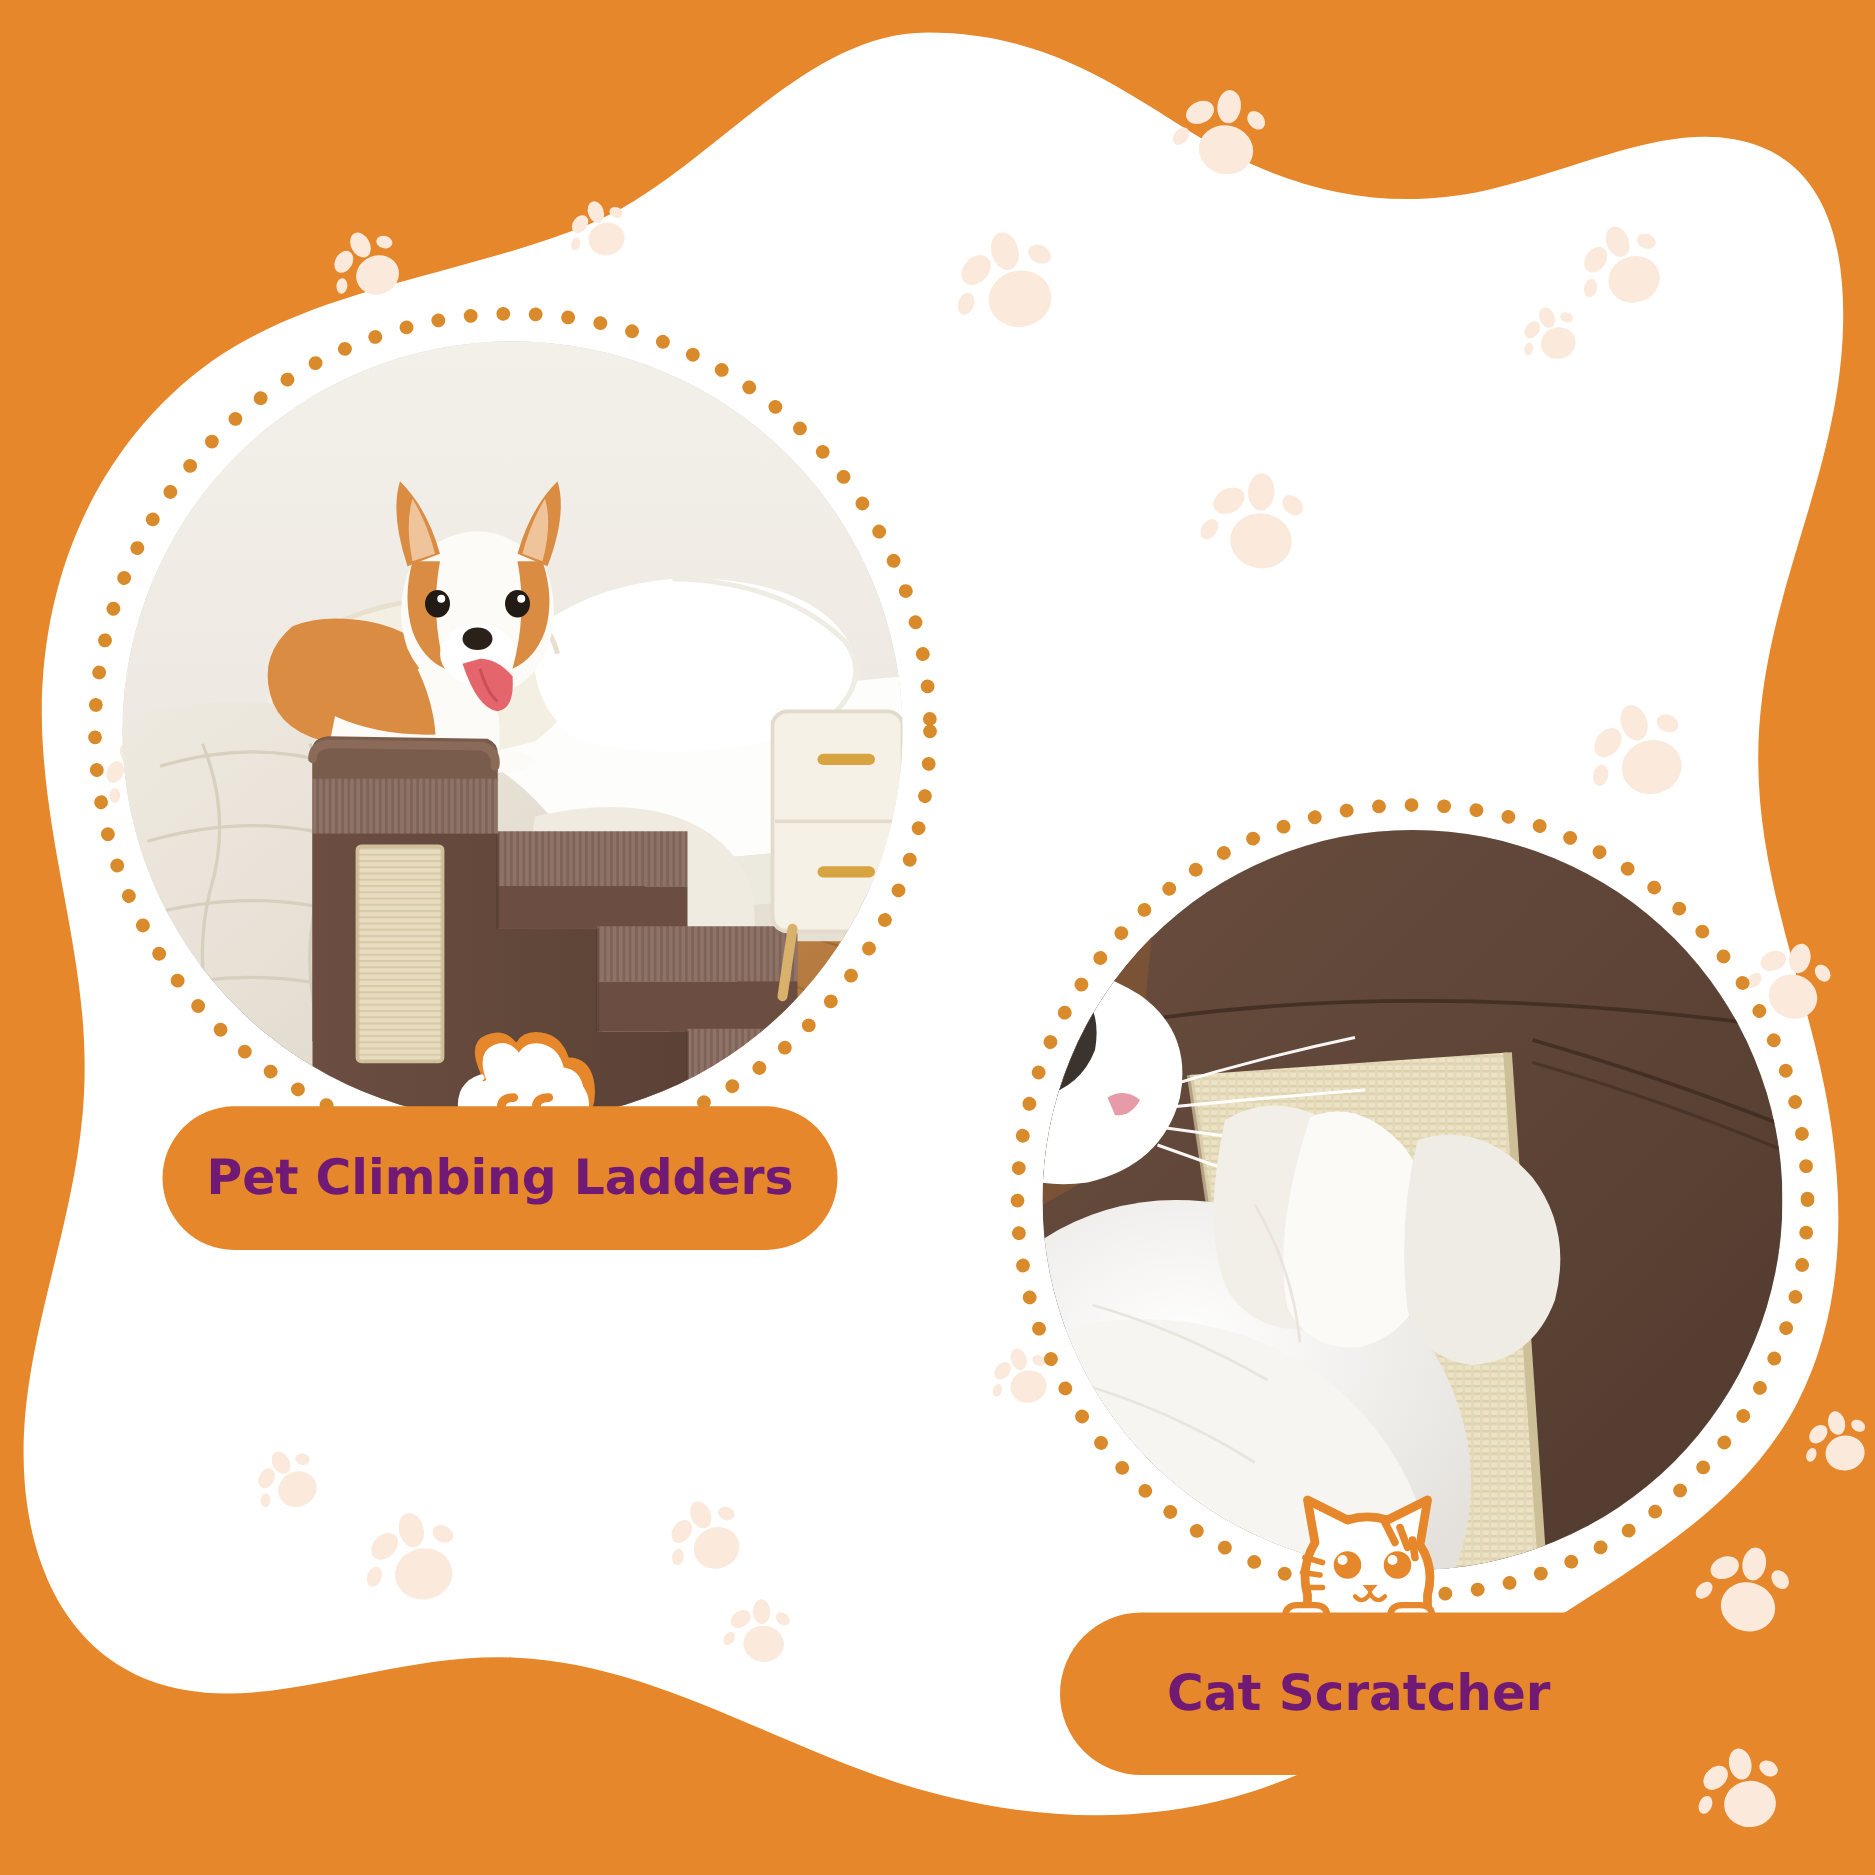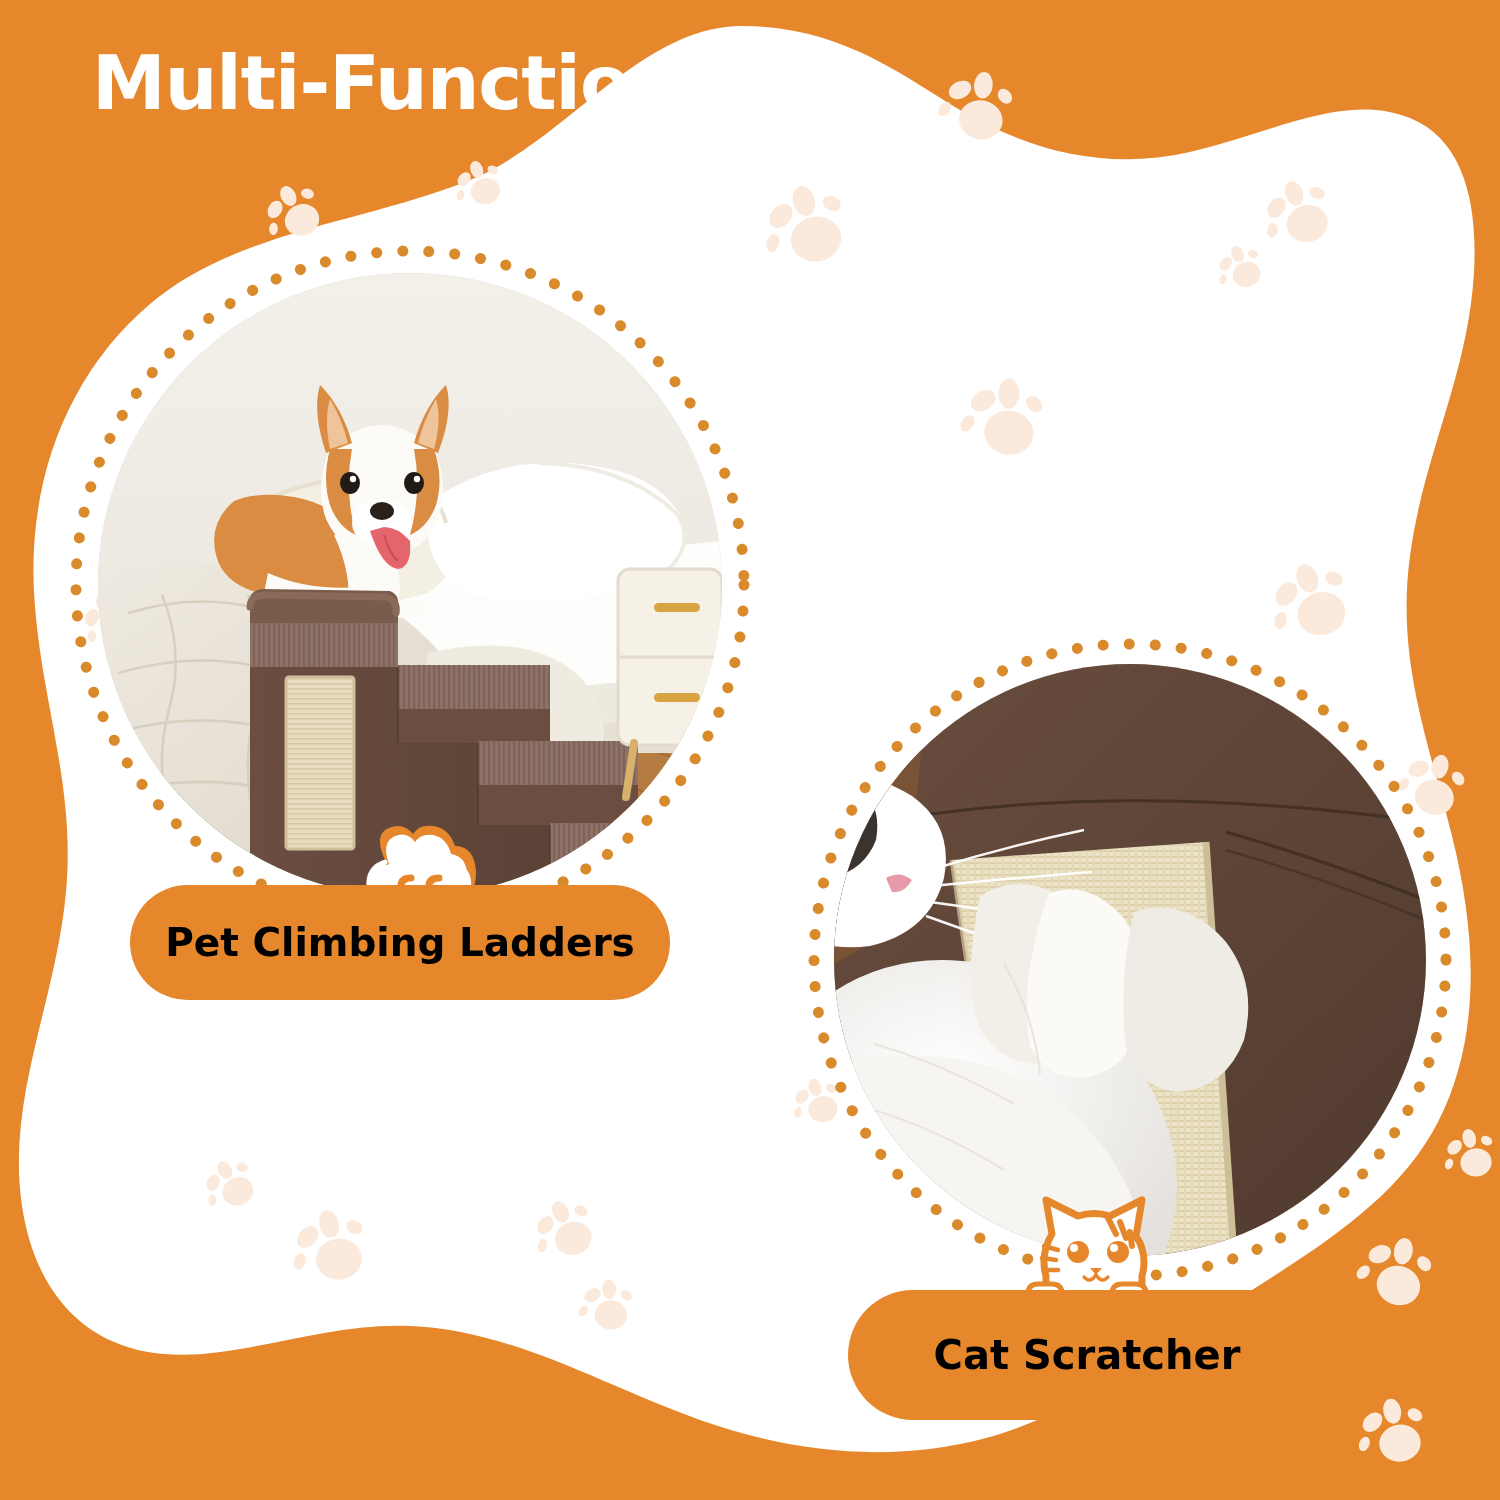--- a/index.html
+++ b/index.html
@@ -34,21 +34,21 @@
     background:#d9d4cd;
   }
   .photo-circle svg{display:block;}
 
   
   .badge{
     position:absolute;
     background:#E5872A;
     border-radius:70px;
     display:flex;align-items:center;justify-content:center;
-    color:#000000;
+    color:#701a75;
     font-weight:bold;
     font-family:"DejaVu Sans", sans-serif;
     box-sizing:border-box;
   }
   .badge-label{white-space:nowrap;}
 
   .mascot{position:absolute;}
 </style>
 </head>
 <body>
@@ -105,21 +105,20 @@
       <use href="#paw" transform="translate(336,1238) rotate(-8) scale(0.82)"></use>
       <use href="#paw" transform="translate(568,1222) rotate(-18) scale(0.66)"></use>
       <use href="#paw" transform="translate(612,1300) rotate(4) scale(0.58)"></use>
       <use href="#paw" transform="translate(820,1096) rotate(-12) scale(0.52)"></use>
       <use href="#paw" transform="translate(1404,1266) rotate(16) scale(0.78)"></use>
       <use href="#paw" transform="translate(1398,1424) rotate(-6) scale(0.74)"></use>
       <use href="#paw" transform="translate(1474,1148) rotate(-8) scale(0.56)"></use>
     </g>
   </svg>
 
-  <div class="title">Multi-Function</div>
 
   <div class="photo-wrap" style="left:60px;top:235px;width:700px;height:700px;">
 
     <svg class="dotted-ring" width="700" height="700" viewBox="0 0 700 700">
       <circle cx="350" cy="350" r="334" fill="none" stroke="#D98A2B" stroke-width="11" stroke-linecap="round" stroke-dasharray="0.1 26"></circle>
     </svg>
 
     <div class="photo-circle" style="left:38px;top:38px;width:624px;height:624px;">
       <svg width="624" height="624" viewBox="0 0 624 624">
         <defs>

